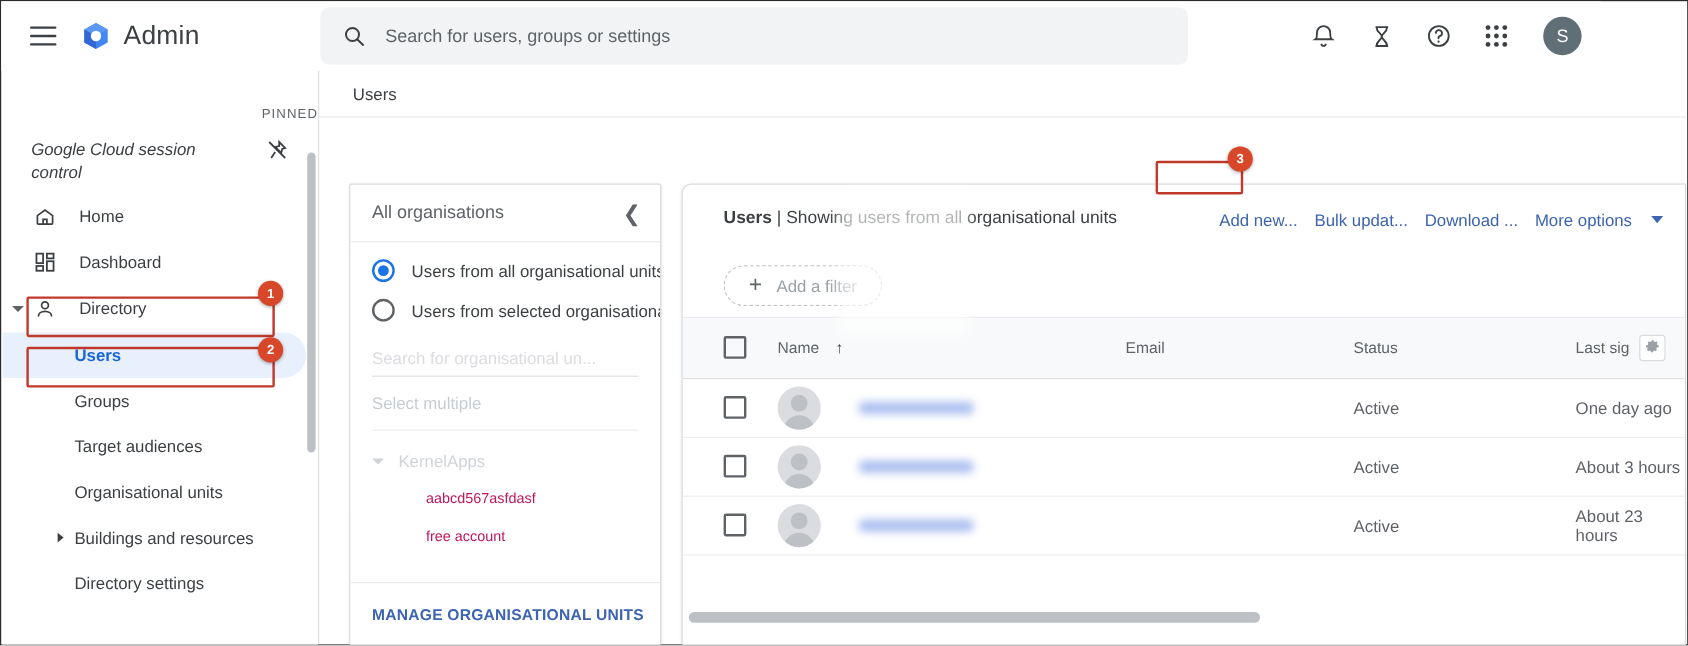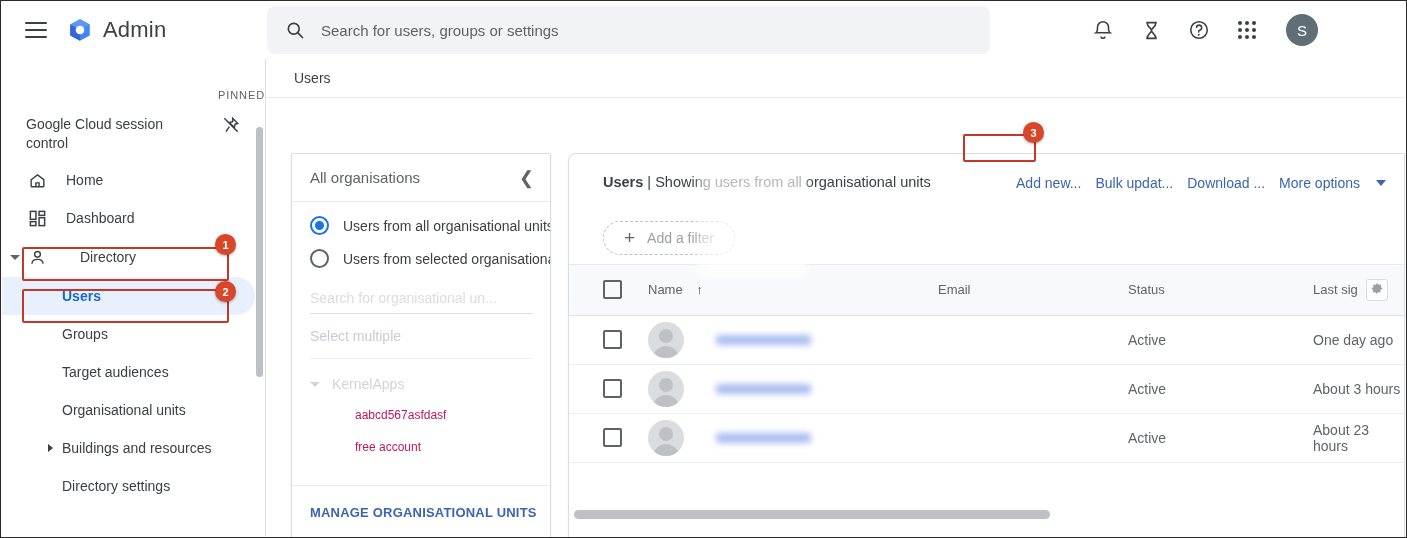--- a/index.html
+++ b/index.html
@@ -63,20 +63,21 @@
     background:#fff; overflow:hidden;
   }
   .pinned-label {
     font-size:11px; letter-spacing:.9px; color:#5f6368;
     margin:30px 0 0 24px;
     text-align:right;
   }
   .nav-gcs {
     display:flex; align-items:flex-start; justify-content:space-between;
     padding:14px 24px 8px 24px;
+    font-style:italic;
   }
   .nav-gcs .t { font-size:14px; color:#3c4043; line-height:19px; width:160px; }
   .navitem {
     display:flex; align-items:center; height:38px;
     padding-left:24px; font-size:14px; color:#3c4043;
     cursor:pointer; position:relative;
   }
   .navitem .ni-icon { width:22px; margin-right:18px; display:flex; align-items:center; justify-content:center; color:#3c4043; }
   .subitem {
     display:flex; align-items:center; height:38px;
@@ -328,21 +329,21 @@
         <svg width="19" height="19" viewBox="0 0 24 24" fill="none" stroke="#3c4043" stroke-width="1.9">
           <rect x="3" y="3" width="7" height="10"></rect>
           <rect x="14" y="3" width="7" height="5"></rect>
           <rect x="14" y="11" width="7" height="10"></rect>
           <rect x="3" y="16" width="7" height="5"></rect>
         </svg>
       </span>
       <span>Dashboard</span>
     </div>
 
-    <div class="navitem" style="height:40px;gap:14px;">
+    <div class="navitem" style="height:40px;">
       <span class="caret down"></span>
       <span class="ni-icon">
         <svg width="19" height="19" viewBox="0 0 24 24" fill="none" stroke="#3c4043" stroke-width="1.8">
           <circle cx="12" cy="8" r="3.6"></circle>
           <path d="M5 20c0-3.6 3.1-5.6 7-5.6s7 2 7 5.6"></path>
         </svg>
       </span>
       <span>Directory</span>
     </div>
 

